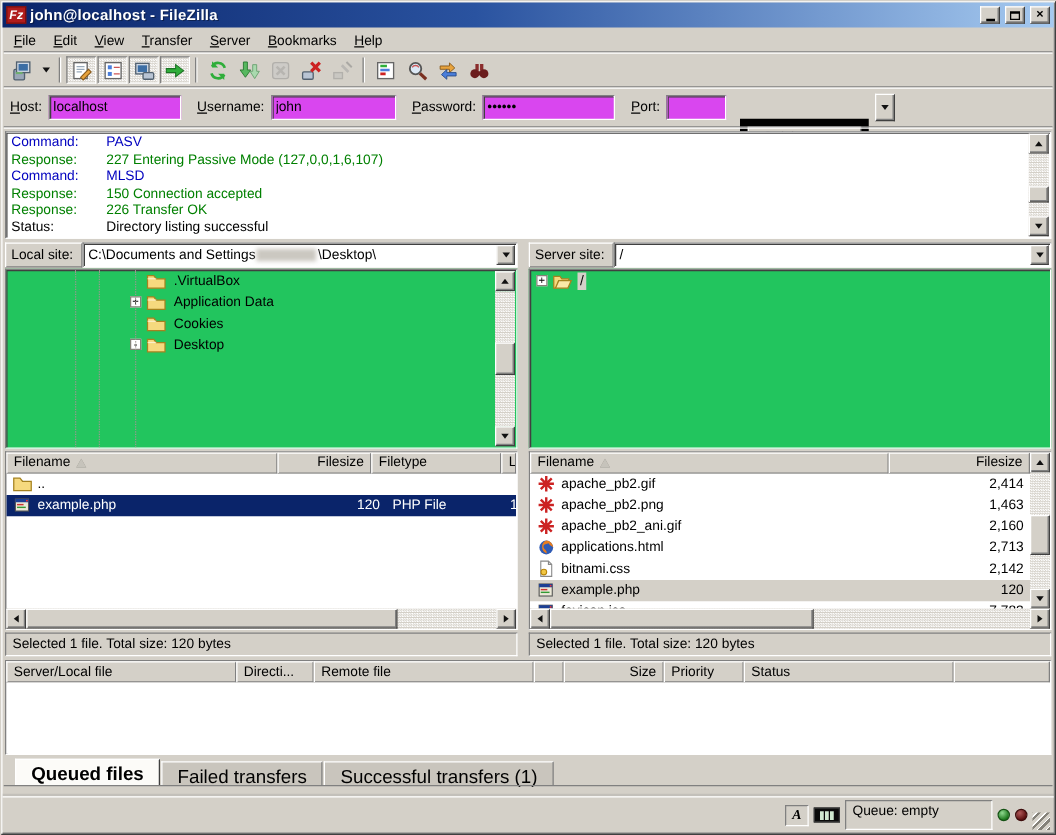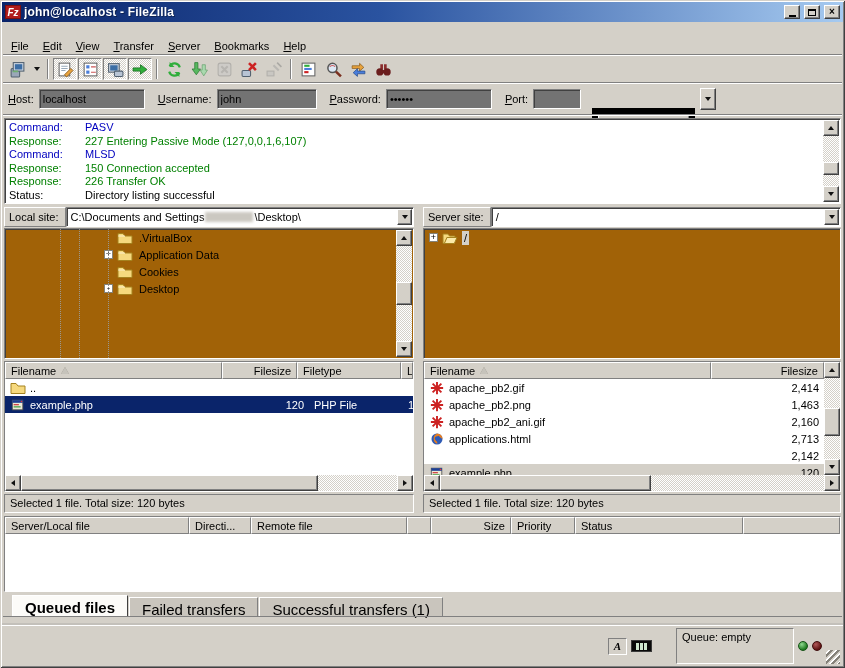--- a/index.html
+++ b/index.html
@@ -13,40 +13,40 @@
   .fz-icon { width:16px; height:14px; background:#b01c1c; color:#fff; font-weight:bold; font-style:italic;
     font-size:10px; line-height:13px; text-align:center; border:1px solid #7a0f0f; }
   .title-text { flex:1; color:#fff; font-weight:bold; font-size:12px; letter-spacing:.2px;
     text-shadow:1px 1px 0 rgba(0,0,0,.35); white-space:nowrap; overflow:hidden; }
   .winbtn { width:16px; height:14px; background:#d4d0c8; border:1px solid; border-color:#fff #404040 #404040 #fff;
     box-shadow: inset -1px -1px 0 #808080; display:flex; align-items:center; justify-content:center; margin-left:1px; }
   .glyph-min { width:7px; height:2px; background:#000; margin-top:7px; }
   .glyph-max { width:8px; height:7px; border:1px solid #000; border-top:2px solid #000; }
   .glyph-close { font-size:10px; font-weight:bold; line-height:10px; }
   
-  .menubar { height:19px; flex:0 0 19px; display:flex; align-items:flex-start; padding:16px 2px; }
+  .menubar { height:19px; flex:0 0 19px; display:flex; align-items:flex-end; padding:0 2px; }
   .menu-item { font-size:11px; padding:2px 7px; }
   .hsep { height:2px; flex:0 0 2px; border-top:1px solid #808080; border-bottom:1px solid #fff; margin:0 1px; }
   .toolbar { height:26px; flex:0 0 26px; display:flex; align-items:center; padding:0 3px; gap:1px; }
   .tbtn { width:24px; height:22px; display:flex; align-items:center; justify-content:center; border:1px solid transparent; }
   .tbtn svg { width:17px; height:17px; display:block; }
   .tbtn.pressed { border-color:#808080 #fff #fff #808080;
     background-image: conic-gradient(#fff 25%, #d4d0c8 0 50%, #fff 0 75%, #d4d0c8 0); background-size:2px 2px; }
   .tbtn.disabled svg { filter:grayscale(1) opacity(.45); }
   .tsep { width:2px; height:20px; border-left:1px solid #808080; border-right:1px solid #fff; margin:0 3px; }
   .tdrop { width:13px; height:22px; display:flex; align-items:center; justify-content:center; }
   .ar-down { width:0; height:0; border-left:3px solid transparent; border-right:3px solid transparent; border-top:4px solid #111; }
   .ar-up { width:0; height:0; border-left:3px solid transparent; border-right:3px solid transparent; border-bottom:4px solid #111; }
   .ar-left { width:0; height:0; border-top:3px solid transparent; border-bottom:3px solid transparent; border-right:4px solid #111; }
   .ar-right { width:0; height:0; border-top:3px solid transparent; border-bottom:3px solid transparent; border-left:4px solid #111; }
   
   .quickbar { height:30px; flex:0 0 30px; display:flex; align-items:center; padding:0 6px; gap:5px; font-size:11px; }
   .ul { display:inline-block; }
   .ul::first-letter { text-decoration:underline; }
-  .qinput { height:20px; background:#737373; border:1px solid; border-color:#808080 #fff #fff #808080;
+  .qinput { height:20px; background:#d946ef; border:1px solid; border-color:#808080 #fff #fff #808080;
     box-shadow: inset 1px 1px 0 #404040; font-size:11px; padding:2px 3px; }
   .qbtn { height:22px; padding:3px 12px; font-size:11px; background:#d4d0c8; border:6px solid #000000;
     box-shadow: inset 1px 1px 0 #fff, inset -1px -1px 0 #808080; margin-top: 40px; }
   .qdropbtn { width:16px; height:22px; background:#d4d0c8; border:1px solid; border-color:#fff #404040 #404040 #fff;
     box-shadow: inset -1px -1px 0 #808080; display:flex; align-items:center; justify-content:center; }
   
   .log { flex:0 0 86px; margin:2px; background:#fff; border:1px solid; border-color:#808080 #fff #fff #808080;
     box-shadow: inset 1px 1px 0 #404040; position:relative; overflow:hidden; padding:2px 20px 2px 4px; }
   .log-line { display:flex; font-size:11px; line-height:13.5px; white-space:nowrap; }
   .log-prefix { width:76px; flex:0 0 76px; }
@@ -65,21 +65,21 @@
   .pane-remote { flex:1; }
   .site-row { flex:0 0 22px; display:flex; align-items:flex-start; padding:1px 2px; gap:0; }
   .site-label { font-size:11px; height:20px; padding:3px 6px 0 4px; background:#d4d0c8; border:1px solid;
     border-color:#fff #808080 #808080 #fff; white-space:nowrap; }
   .combo { flex:1; height:20px; background:#fff; border:1px solid; border-color:#808080 #fff #fff #808080;
     box-shadow: inset 1px 1px 0 #404040; display:flex; align-items:center; font-size:11px; padding:0 1px 0 4px; overflow:hidden; white-space:nowrap; }
   .combo .grow { flex:1; }
   .combo-arrow { width:15px; height:16px; background:#d4d0c8; border:1px solid; border-color:#fff #404040 #404040 #fff;
     box-shadow: inset -1px -1px 0 #808080; display:flex; align-items:center; justify-content:center; }
   .redacted { display:inline-block; width:48px; height:10px; background:#cbc8c1; filter:blur(1.5px); margin:0 1px; vertical-align:middle; }
-  .tree { flex:1; margin:0 2px 2px 2px; background:#a16207; border:1px solid; border-color:#808080 #fff #fff #808080;
+  .tree { flex:1; margin:0 2px 2px 2px; background:#22c55e; border:1px solid; border-color:#808080 #fff #fff #808080;
     box-shadow: inset 1px 1px 0 #404040; position:relative; overflow:hidden; font-size:11px; }
   .tline { position:absolute; top:0; bottom:0; border-left:1px dotted #9a978f; }
   .titem { height:17px; display:flex; align-items:center; }
   .texp { width:9px; height:9px; flex:0 0 9px; border:1px solid #848278; background:#fff; font-size:9px; line-height:7px;
     text-align:center; margin-right:4px; color:#000; }
   .texp.none { border:none; background:transparent; }
   .fi { width:17px; height:14px; flex:0 0 17px; margin-right:3px; }
   .fi svg { width:16px; height:14px; display:block; }
   .tlabel { white-space:nowrap; padding:1px 2px; }
   .tlabel.sel-gray { background:#d4d0c8; }
@@ -119,22 +119,22 @@
   .tab.active { height:21px; background:#fcfbf8; font-weight:bold; border-color:#fff #404040 #fcfbf8 #fff; }
   .tabs-underline { flex:0 0 9px; border-top:1px solid #808080; margin:0 1px; }
   
   .statusbar { flex:0 0 24px; display:flex; align-items:center; justify-content:flex-end; gap:4px;
     border-top:1px solid #fff; box-shadow:0 -2px 0 #80808033; padding:2px 3px 2px 6px; }
   .dtype { width:19px; height:17px; border:1px solid; border-color:#808080 #fff #fff #808080; background:#d4d0c8;
     font-family:"Liberation Serif",serif; font-style:italic; font-weight:bold; font-size:11px; text-align:center; line-height:15px; }
   .spdbadge { width:21px; height:12px; background:#0a0a0a; border:1px solid #3a3a3a; display:flex; align-items:center;
     justify-content:center; gap:1px; }
   .spdbadge i { display:block; width:3px; height:7px; background:#cfe8cf; }
-  .queuebox { width:118px; height:36px; border:1px solid; border-color:#808080 #fff #fff #808080; background:#d4d0c8;
-    font-size:11px; padding:2px 5px; white-space:nowrap;margin-left:20px; }
+  .queuebox { width:118px; height:24px; border:1px solid; border-color:#808080 #fff #fff #808080; background:#d4d0c8;
+    font-size:11px; padding:2px 5px; white-space:nowrap; }
   .led { width:10px; height:10px; border-radius:50%; }
   .led.green { background:radial-gradient(circle at 35% 30%, #8fd88f, #1f7a1f 70%); border:1px solid #145214; }
   .led.red { background:radial-gradient(circle at 35% 30%, #b05858, #5e1212 70%); border:1px solid #3f0c0c; }
   .grip { width:14px; height:14px; align-self:flex-end;
     background:repeating-linear-gradient(135deg, transparent 0 2px, #fff 2px 3px, #85827a 3px 5px); }
 </style>
 </head>
 <body>
 
 <div class="window">
@@ -538,20 +538,30 @@
                       <svg viewBox="0 0 16 16">
                         <circle cx="8" cy="8" r="6.3" fill="#2f5bb5"></circle>
                         <path d="M8 1.7a6.3 6.3 0 016.3 6.3c-.8-1.2-3.2-1.4-4.2-3.8-1.6 1-4.6.4-4.6 3.2s3.6 2.6 2.8 6A6.3 6.3 0 018 1.7z" fill="#e87d1e"></path>
                       </svg>
                     </span>
                     <span>applications.html</span>
                   </span>
                 <span class="cell right" style="flex:1">2,713</span>
               </div>
               <div class="frow">
+                <span class="cell" style="width:287px">
+                    <span class="fi">
+                      <svg viewBox="0 0 16 16">
+                        <path d="M3 1h7l3 3v11H3z" fill="#fff" stroke="#888"></path>
+                        <path d="M10 1v3h3" fill="none" stroke="#888"></path>
+                        <circle cx="5.8" cy="11" r="2.6" fill="#f2c744" stroke="#b8860b"></circle>
+                      </svg>
+                    </span>
+                    <span>bitnami.css</span>
+                  </span>
                 <span class="cell right" style="flex:1">2,142</span>
               </div>
               <div class="frow sel-inactive">
                 <span class="cell" style="width:287px">
                     <span class="fi">
                       <svg viewBox="0 0 16 16">
                         <rect x="1.5" y="2.5" width="12" height="11" fill="#ece9d8" stroke="#555"></rect>
                         <rect x="1.5" y="2.5" width="12" height="3" fill="#1c3f94"></rect>
                         <circle cx="12" cy="4" r=".9" fill="#e33"></circle>
                         <rect x="3" y="7" width="6" height="1.3" fill="#c33"></rect>
@@ -609,21 +619,21 @@
   </div>
 
   <div class="queue">
     <div class="qheader">
       <div class="hcol" style="width:184px">
           <span>Server/Local file</span>
         </div>
       <div class="hcol" style="width:62px">
           <span>Directi...</span>
         </div>
-      <div class="hcol" style="width:156px">
+      <div class="hcol" style="width:176px">
           <span>Remote file</span>
         </div>
       <div class="hcol" style="width:24px">
           <span></span>
         </div>
       <div class="hcol right" style="width:80px">
           <span>Size</span>
         </div>
       <div class="hcol" style="width:64px">
           <span>Priority</span>

